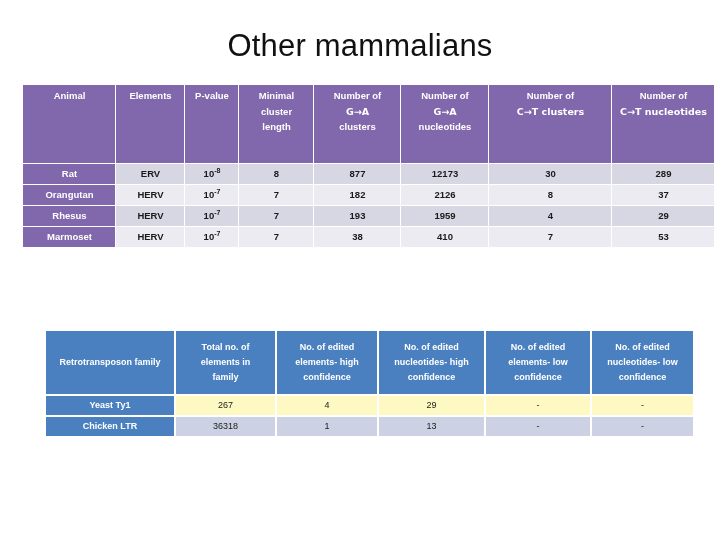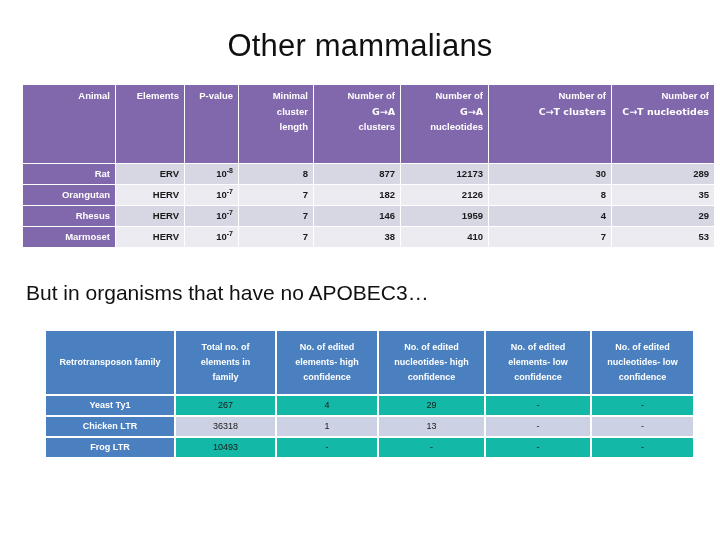--- a/index.html
+++ b/index.html
@@ -30,21 +30,21 @@
     border-collapse: separate;
     border-spacing: 1px;
     table-layout: fixed;
     background: #ffffff;
   }
   .tbl1 th, .tbl1 td {
     font-size: 9.5px;
     font-weight: bold;
     padding: 3px 5px 3px 6px;
     vertical-align: top;
-    text-align: right;
+    text-align: center;
     line-height: 15.5px;
     color: #1a1a1a;
   }
   .tbl1 thead th {
     background: #8167ab;
     color: #ffffff;
     height: 78px;
     vertical-align: top;
   }
   .tbl1 thead th .hl { display:block; }
@@ -94,21 +94,21 @@
     background: #4a80bf;
     color: #ffffff;
     font-weight: bold;
     height: 63px;
     vertical-align: middle;
     margin-left: 36px;
   }
   .tbl2 thead th .hl { display:block; }
   .tbl2 tbody td { height: 19px; line-height: 13px; font-weight: normal; }
   .tbl2 tbody tr.odd td { background: #ccd2e3; }
-  .tbl2 tbody tr.even td { background: #14b8a6; }
+  .tbl2 tbody tr.even td { background: #fef9c3; }
   .tbl2 tbody td.rowhead {
     background: #4a80bf !important;
     color: #ffffff;
     font-weight: bold;
   }
 </style>
 </head>
 <body>
 
 <div class="slide">
@@ -174,46 +174,45 @@
         <td>289</td>
       </tr>
       <tr class="even">
         <td class="rowhead">Orangutan</td>
         <td>HERV</td>
         <td><span>10</span><sup>-7</sup></td>
         <td>7</td>
         <td>182</td>
         <td>2126</td>
         <td>8</td>
-        <td>35</td>
+        <td>37</td>
       </tr>
       <tr class="odd">
         <td class="rowhead">Rhesus</td>
         <td>HERV</td>
         <td><span>10</span><sup>-7</sup></td>
         <td>7</td>
-        <td>146</td>
+        <td>193</td>
         <td>1959</td>
         <td>4</td>
         <td>29</td>
       </tr>
       <tr class="even">
         <td class="rowhead">Marmoset</td>
         <td>HERV</td>
         <td><span>10</span><sup>-7</sup></td>
         <td>7</td>
         <td>38</td>
         <td>410</td>
         <td>7</td>
         <td>53</td>
       </tr>
     </tbody>
   </table>
 
-  <div class="midtext">But in organisms that have no APOBEC3…</div>
 
   <table class="tbl2">
     <colgroup>
       <col style="width:128px">
         <col style="width:99px">
         <col style="width:100px">
       <col style="width:105px">
         <col style="width:104px">
         <col style="width:101px">
     </colgroup>
@@ -259,24 +258,16 @@
         <td>-</td>
       </tr>
       <tr class="odd">
         <td class="rowhead">Chicken LTR</td>
         <td>36318</td>
         <td>1</td>
         <td>13</td>
         <td>-</td>
         <td>-</td>
       </tr>
-      <tr class="even">
-        <td class="rowhead">Frog LTR</td>
-        <td>10493</td>
-        <td>-</td>
-        <td>-</td>
-        <td>-</td>
-        <td>-</td>
-      </tr>
     </tbody>
   </table>
 
 </div>
 
 </body></html>

